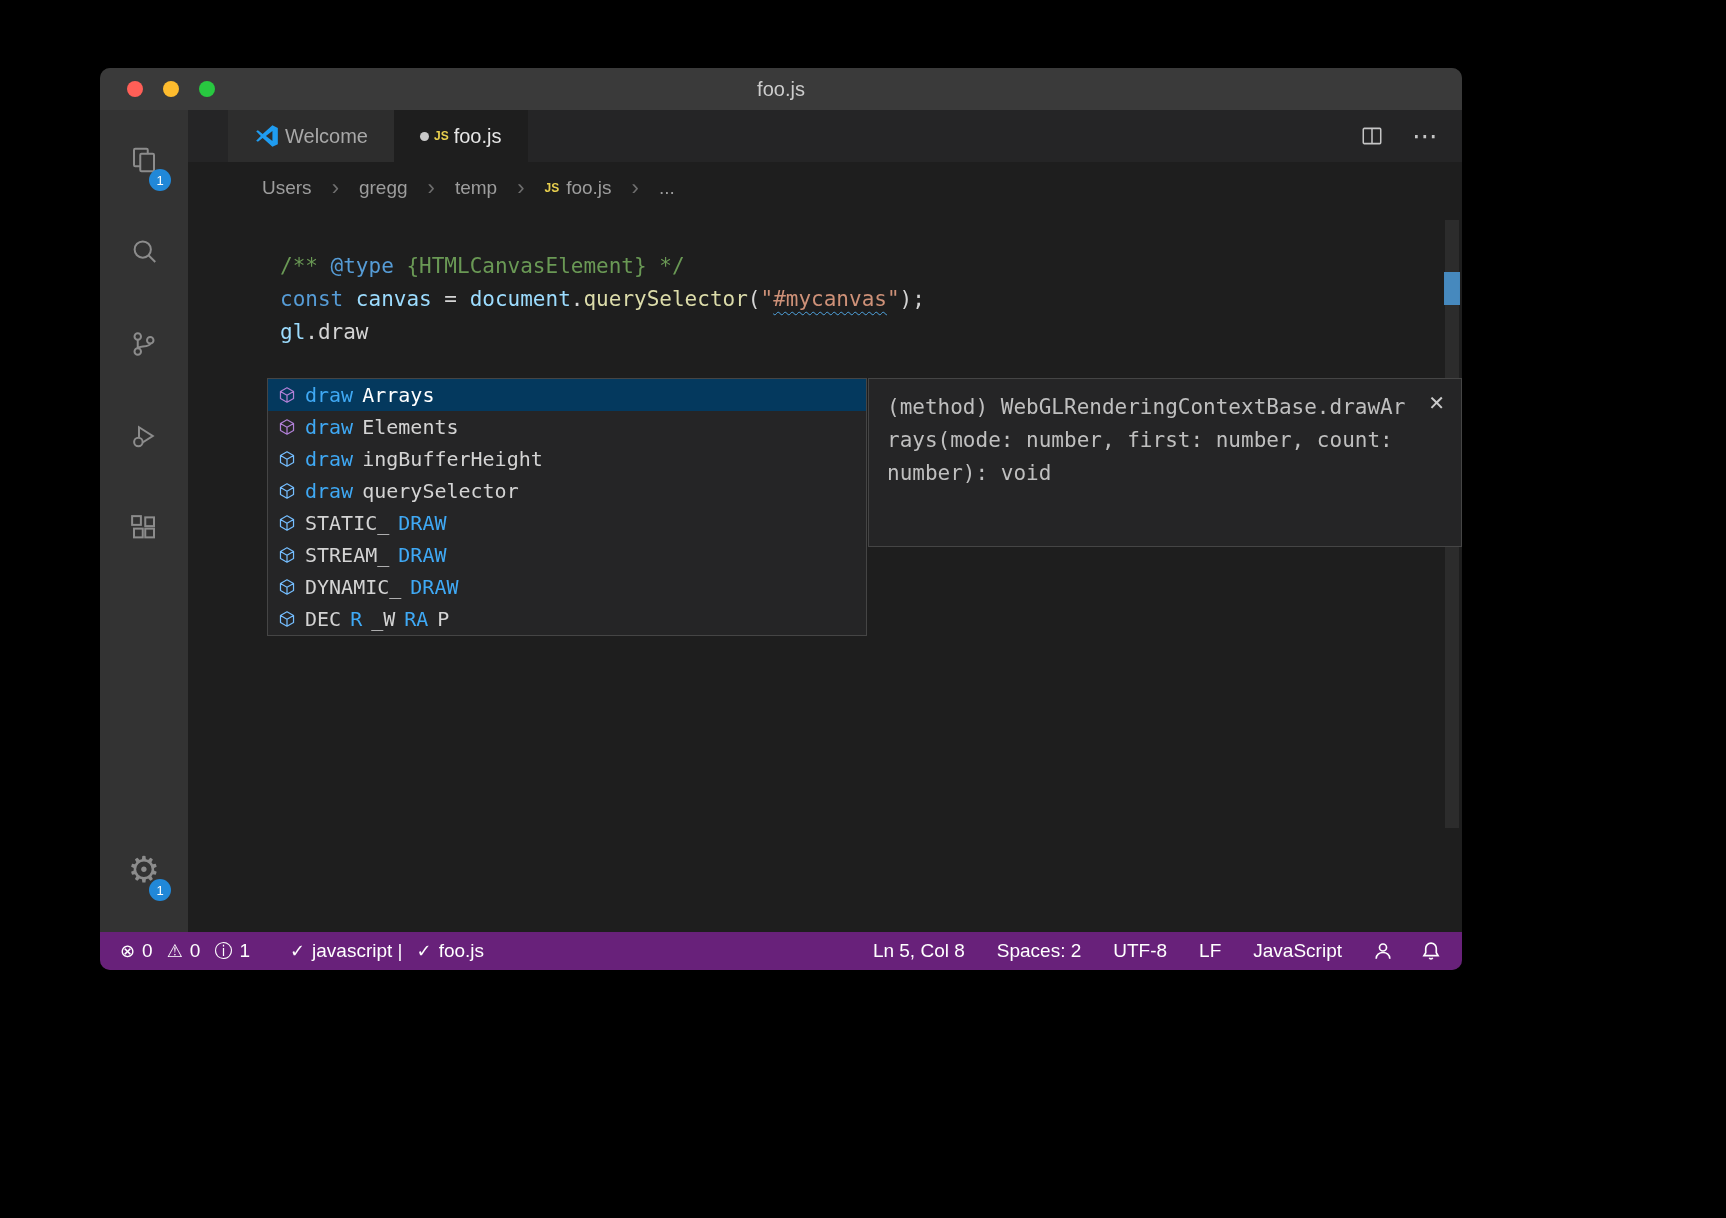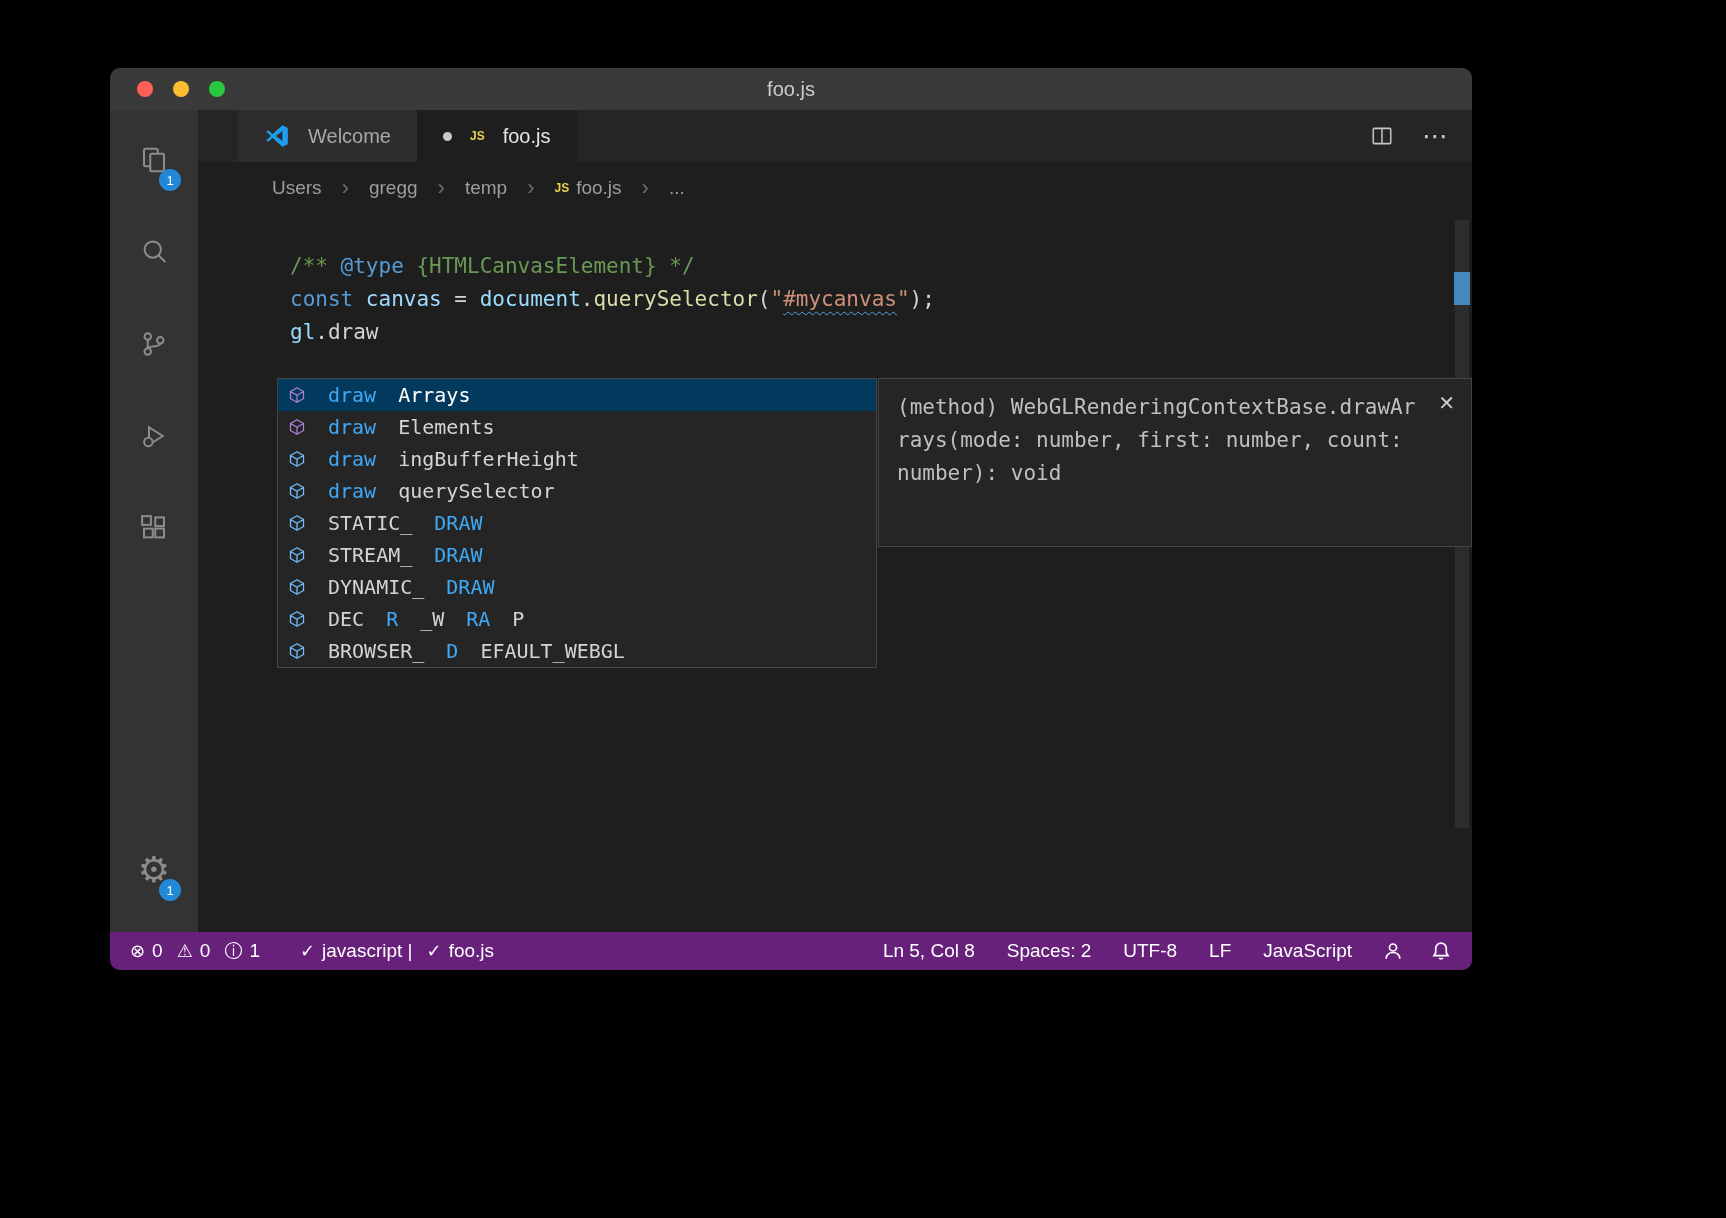--- a/index.html
+++ b/index.html
@@ -1,19 +1,19 @@
 <!DOCTYPE html>
 <html style="--statusbar-bg: #68217A; --badge-bg: #2188D8; --method-icon: #B180D7; --field-icon: #75BEFF; --match-highlight: #3FA9F5; --selected-row-bg: #04395E; --squiggle: #4FA5E0; --overview-marker: #4B9AD8; --comment: #6A9955; --keyword: #569CD6; --variable: #9CDCFE; --function: #DCDCAA; --string: #CE9178; --traffic-close: #FF5F57; --traffic-minimize: #FEBC2E; --traffic-zoom: #28C840;"><head>
 <meta charset="utf-8">
 <style>
   * { margin:0; padding:0; box-sizing:border-box; }
   html,body { width:1726px; height:1218px; background:#000; overflow:hidden;
     font-family:"Liberation Sans","DejaVu Sans",sans-serif; }
 
-  .window { position:absolute; left:110px; top:68px; width:1362px; height:902px;
+  .window { position:absolute; left:100px; top:68px; width:1362px; height:902px;
     background:#1e1e1e; border-radius:10px; overflow:hidden; display:flex; flex-direction:column; }
 
   
   .titlebar { height:42px; background:#3a3a3a; flex:none; position:relative; display:flex; align-items:center; }
   .traffic { display:flex; gap:20px; margin-left:27px; z-index:2; }
   .tl { width:16px; height:16px; border-radius:50%; }
   .tl.red { background:var(--traffic-close,#FF5F57); }
   .tl.yellow { background:var(--traffic-minimize,#FEBC2E); }
   .tl.green { background:var(--traffic-zoom,#28C840); }
   .wtitle { position:absolute; left:0; right:0; text-align:center; color:#cccccc; font-size:20px; }
@@ -25,21 +25,21 @@
   .ab-item { width:88px; height:92px; position:relative; display:flex; align-items:center; justify-content:center; }
   .ab-item svg { stroke:#8c8c8c; fill:none; stroke-width:1.6; }
   .badge { position:absolute; right:17px; bottom:15px; min-width:22px; height:22px; border-radius:11px;
     background:var(--badge-bg,#2188D8); color:#fff; font-size:13px; display:flex; align-items:center; justify-content:center; padding:0 3px; }
   .ab-item.settings { margin-top:auto; margin-bottom:16px; }
   .gear { font-size:36px; line-height:1; color:#8c8c8c; }
 
   
   .main { flex:1; display:flex; flex-direction:column; min-width:0; }
   .tabbar { height:52px; background:#252526; display:flex; flex:none; align-items:stretch; }
-  .tab { display:flex; align-items:center; gap:18px; padding:0 26px; font-size:20px; color:#a8a8a8; }
+  .tab { display:flex; align-items:center; gap:5px; padding:0 26px; font-size:20px; color:#a8a8a8; }
   .tab.inactive { background:#2d2d2d; margin-left:40px; }
   .tab.active { background:#1e1e1e; color:#e6e6e6; }
   .dot { width:9px; height:9px; border-radius:50%; background:#c8c8c8; }
   .jsicon { color:#e8cf4e; font-weight:700; font-size:12px; }
   .tab-actions { margin-left:auto; display:flex; align-items:center; gap:28px; padding-right:22px; color:#c5c5c5; }
   .tab-actions svg { stroke:#c5c5c5; fill:none; stroke-width:1.4; }
   .more { font-size:26px; letter-spacing:2px; line-height:1; }
 
   .breadcrumb { height:52px; display:flex; align-items:center; padding-left:74px; font-size:19px; color:#9d9d9d; gap:20px; flex:none; }
   .bc-sep { color:#6f6f6f; font-size:22px; }
@@ -56,21 +56,21 @@
   .tok-var { color:var(--variable,#9CDCFE); }
   .tok-fn { color:var(--function,#DCDCAA); }
   .tok-str { color:var(--string,#CE9178); }
   .tok-plain { color:#d4d4d4; }
   .squiggle { text-decoration:underline; text-decoration-style:wavy;
     text-decoration-color:var(--squiggle,#4FA5E0); text-decoration-thickness:1.2px; text-underline-offset:5px; }
 
   
   .suggest { position:absolute; left:79px; top:164px; width:600px; background:#252526;
     border:1px solid #454545; font-size:20px; z-index:3; }
-  .suggest-item { height:32px; display:flex; align-items:center; gap:22px; padding:0 10px; color:#d4d4d4; white-space:pre; }
+  .suggest-item { height:32px; display:flex; align-items:center; gap:9px; padding:0 10px; color:#d4d4d4; white-space:pre; }
   .suggest-item.selected { background:var(--selected-row-bg,#04395E); color:#ffffff; }
   .hl { color:var(--match-highlight,#3FA9F5); }
   .kind-icon { display:flex; flex:none; }
 
   
   .docs { position:absolute; left:680px; top:164px; right:0; height:169px; background:#252526;
     border:1px solid #454545; padding:12px 18px; color:#bfbfbf; z-index:2; }
   .docs-line { white-space:pre; }
   .docs-close { position:absolute; top:8px; right:16px; font-size:20px; color:#cccccc; cursor:default;
     font-family:"Liberation Sans","DejaVu Sans",sans-serif; }
@@ -218,23 +218,20 @@
                 </svg></span><span>STATIC_</span><span class="hl">DRAW</span></div>
             <div class="suggest-item"><span class="kind-icon"><svg width="18" height="18" viewBox="0 0 16 16">
                   <path fill="none" stroke="#75BEFF" stroke-width="1.1" stroke-linejoin="round" d="M8 1.6 13.8 4.9 13.8 11.1 8 14.4 2.2 11.1 2.2 4.9 Z M2.2 4.9 8 8.2 13.8 4.9 M8 8.2 8 14.4"></path>
                 </svg></span><span>STREAM_</span><span class="hl">DRAW</span></div>
             <div class="suggest-item"><span class="kind-icon"><svg width="18" height="18" viewBox="0 0 16 16">
                   <path fill="none" stroke="#75BEFF" stroke-width="1.1" stroke-linejoin="round" d="M8 1.6 13.8 4.9 13.8 11.1 8 14.4 2.2 11.1 2.2 4.9 Z M2.2 4.9 8 8.2 13.8 4.9 M8 8.2 8 14.4"></path>
                 </svg></span><span>DYNAMIC_</span><span class="hl">DRAW</span></div>
             <div class="suggest-item"><span class="kind-icon"><svg width="18" height="18" viewBox="0 0 16 16">
                   <path fill="none" stroke="#75BEFF" stroke-width="1.1" stroke-linejoin="round" d="M8 1.6 13.8 4.9 13.8 11.1 8 14.4 2.2 11.1 2.2 4.9 Z M2.2 4.9 8 8.2 13.8 4.9 M8 8.2 8 14.4"></path>
                 </svg></span><span>DEC</span><span class="hl">R</span><span>_W</span><span class="hl">RA</span><span>P</span></div>
-            <div class="suggest-item"><span class="kind-icon"><svg width="18" height="18" viewBox="0 0 16 16">
-                  <path fill="none" stroke="#75BEFF" stroke-width="1.1" stroke-linejoin="round" d="M8 1.6 13.8 4.9 13.8 11.1 8 14.4 2.2 11.1 2.2 4.9 Z M2.2 4.9 8 8.2 13.8 4.9 M8 8.2 8 14.4"></path>
-                </svg></span><span>BROWSER_</span><span class="hl">D</span><span>EFAULT_WEBGL</span></div>
           </div>
 
         <div class="docs">
           <span class="docs-close">✕</span>
           <div id="docs-lines">
               <div class="docs-line">(method) WebGLRenderingContextBase.drawAr</div>
               <div class="docs-line">rays(mode: number, first: number, count:</div>
               <div class="docs-line">number): void</div>
             </div>
         </div>

